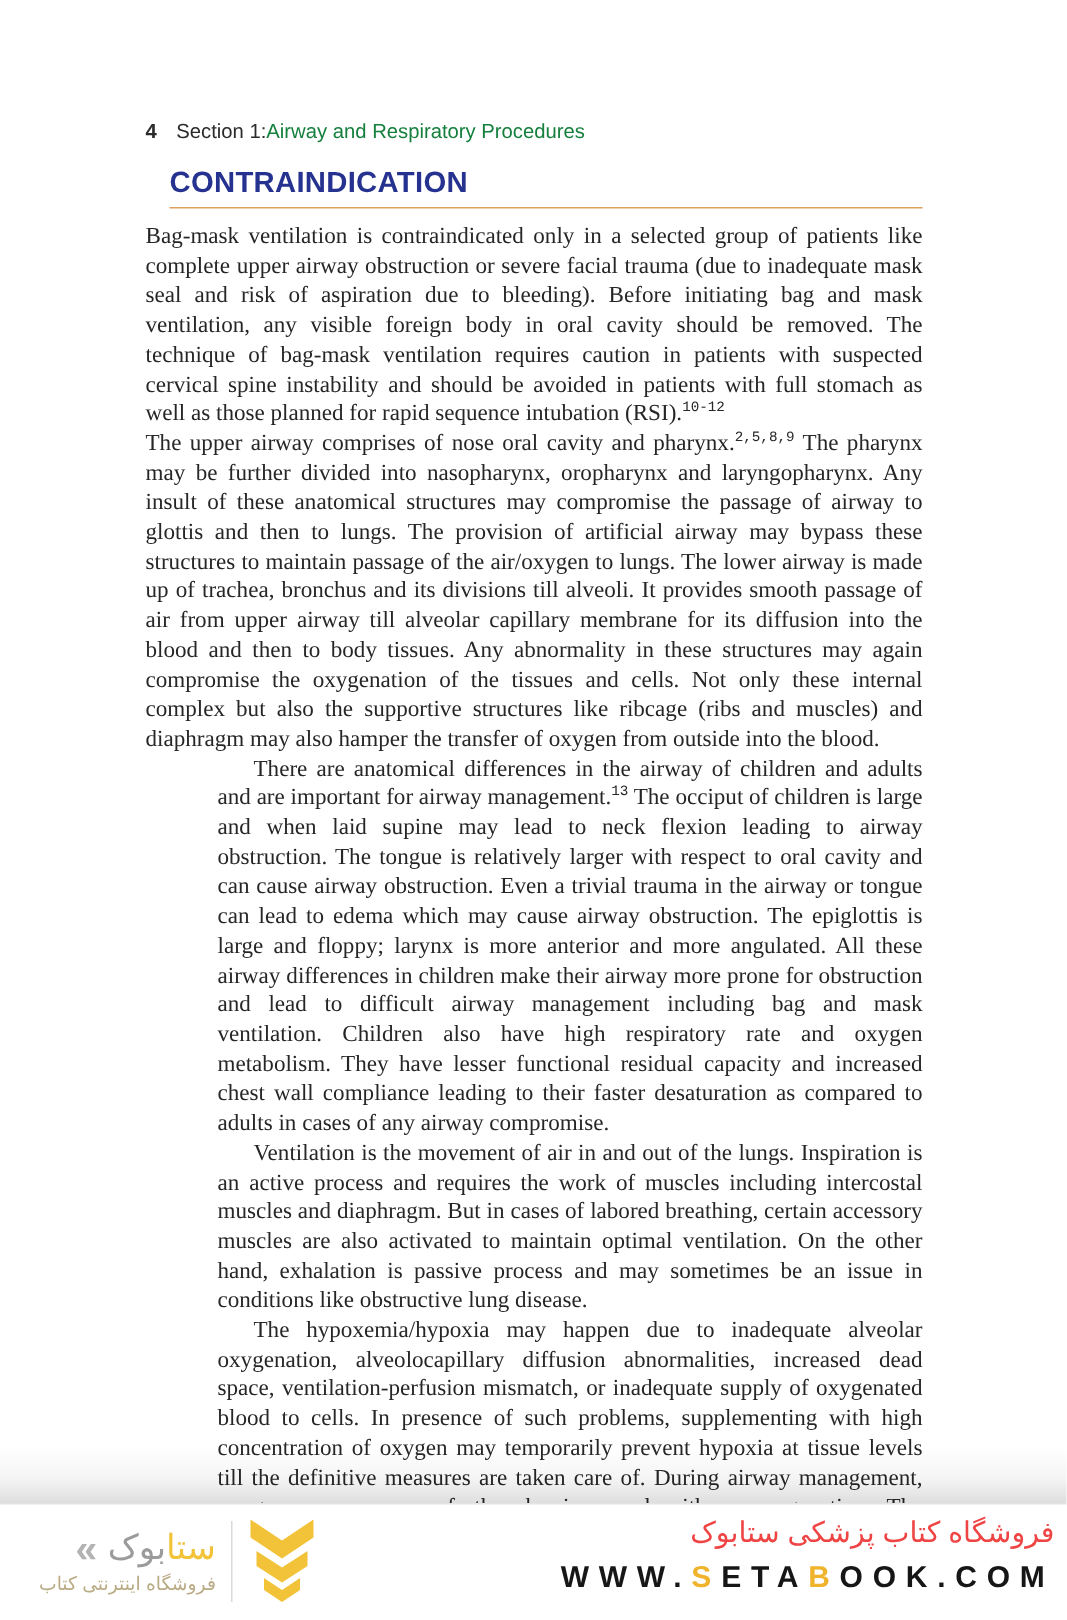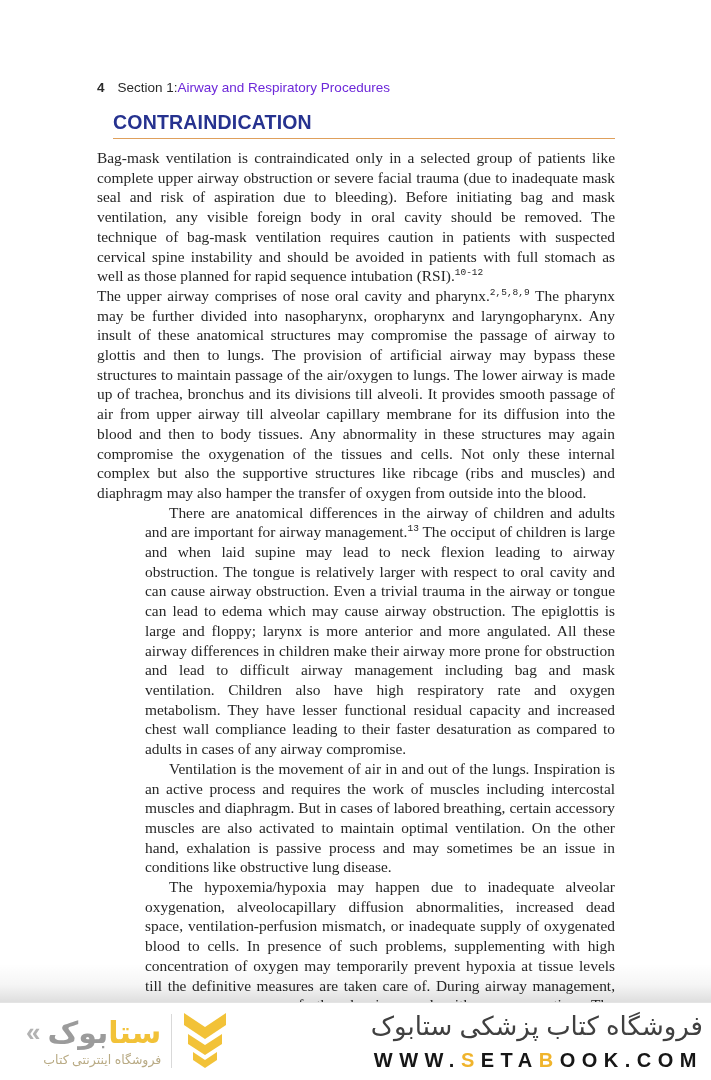--- a/index.html
+++ b/index.html
@@ -24,21 +24,21 @@
   }
   .running-header{
     margin-top:80px;
     font-family:"Liberation Sans", sans-serif;
     font-size:13.5px;
     color:#2b2b2b;
     white-space:nowrap;
   }
   .running-header .pagenum{font-weight:bold; margin-right:13px;}
   .running-header .section-label{font-weight:normal; margin-right:0;}
-  .running-header .section-title{color:#6d28d9;}
+  .running-header .section-title{color:#15803d;}
   h2{
     font-family:"Liberation Sans", sans-serif;
     font-weight:bold;
     font-size:19.5px;
     letter-spacing:0.2px;
     color:var(--heading_blue);
     border-bottom:1.5px solid var(--rule_orange);
     padding-bottom:4px;
     margin:16px 0 9px 16px;
   }
@@ -90,22 +90,22 @@
     gap:7px;
   }
   .brand-mark{
     color:#b3b3b3;
     font-size:26px;
     font-weight:bold;
     line-height:1;
   }
   .brand-name{
     direction:rtl;
-    font-size:30px;
-    font-weight:bold;
+    font-size:23px;
+    font-weight:normal;
     line-height:1.1;
   }
   .brand-start{color:var(--brand_yellow);}
   .brand-end{color:#9b9b9b;}
   .brand-tagline{
     direction:rtl;
     color:#b9ab85;
     font-size:12.5px;
     margin-top:3px;
   }
@@ -114,22 +114,22 @@
     background:#d9d9d9;
   }
   .emblem{display:block;}
   .footer-right{
     position:absolute;
     right:8px; top:8px;
     text-align:right;
   }
   .store-title{
     direction:rtl;
-    font-size:26px;
-    color:#404040;
+    font-size:19px;
+    color:#ef4444;
   }
   .url{
     margin-top:7px;
     font-size:20px;
     font-weight:bold;
     letter-spacing:6.5px;
     color:#161616;
     white-space:nowrap;
   }
   .url .accent{color:var(--url_accent);}

